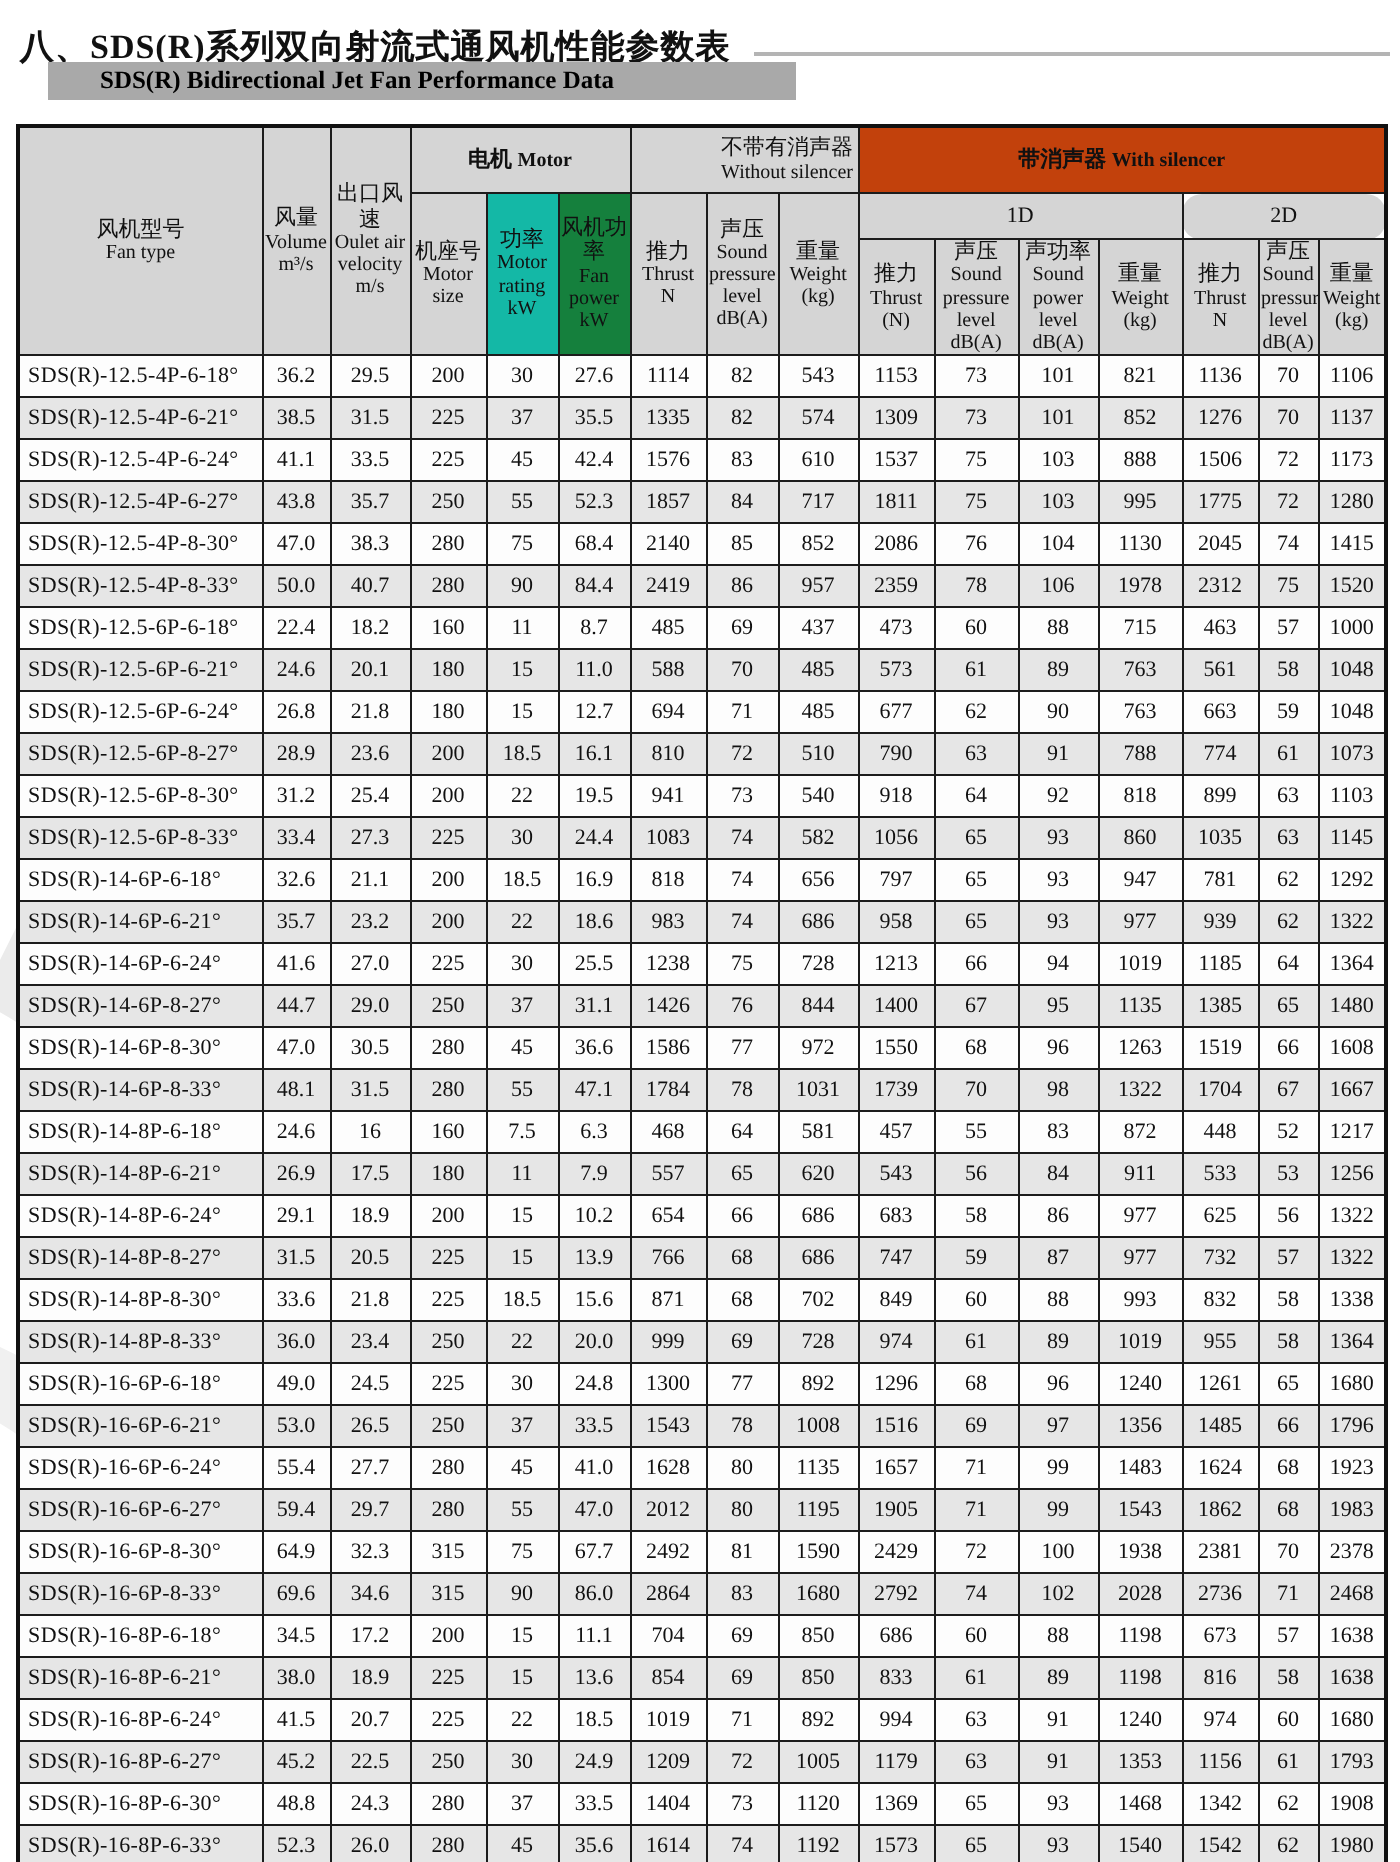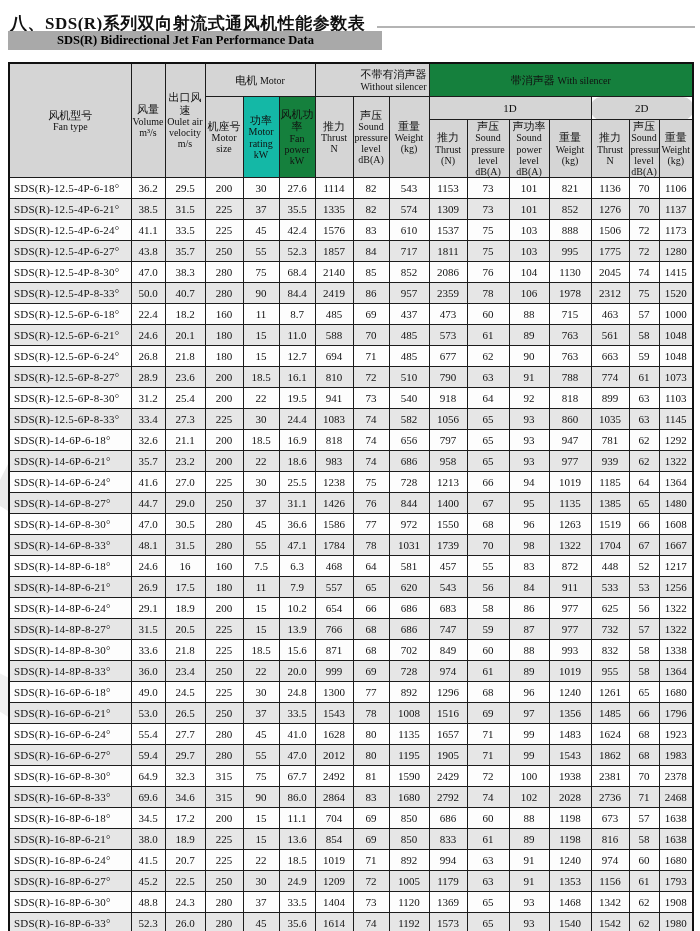--- a/index.html
+++ b/index.html
@@ -9,43 +9,43 @@
     font-family:"Liberation Serif","DejaVu Serif",serif;
     color:#111;
   }
   .watermark{position:absolute;left:-40px;top:420px;z-index:0;opacity:1;}
   .page-title{
     position:absolute;left:10px;top:12px;font-size:17px;font-weight:bold;
     letter-spacing:0.5px;z-index:2;white-space:nowrap;
   }
   .title-rule{position:absolute;top:26px;left:377px;width:318px;height:2px;background:#b4b4b4;z-index:1;}
   .subtitle-bar{
-    position:absolute;left:8px;top:31px;width:374px;height:19px;
+    position:absolute;left:24px;top:31px;width:374px;height:19px;
     display:flex;align-items:center;z-index:2;
-    padding-left:49px;box-sizing:border-box;
+    padding-left:26px;box-sizing:border-box;
   }
   .subtitle-bar span{font-size:12.5px;font-weight:bold;color:#000;white-space:nowrap;}
   table.perf{
     position:absolute;left:8px;top:62px;z-index:1;
     border-collapse:collapse;table-layout:fixed;width:684px;
     background:transparent;
   }
   table.perf th, table.perf td{
     border:1px solid #1c1c1c;
     text-align:center;vertical-align:middle;
     padding:0 1px;overflow:hidden;
   }
   table.perf{border:2px solid #111;}
   thead th{font-weight:normal;line-height:1.12;}
   thead .grp{font-size:11px;}
   thead .leaf{font-size:10px;}
   thead .zh{font-size:11px;}
   thead .en{font-size:10px;}
   .stack .zh{display:block;}
-  .inline .zh, .inline .en{display:inline;}
+  .inline .zh, .inline .en{display:inline;font-weight:bold;}
   tbody td{font-size:11px;height:20px;line-height:1;}
   tbody td.fan{text-align:left;padding-left:4px;font-size:11px;letter-spacing:0.2px;white-space:nowrap;}
   tbody tr:nth-child(even) td{background:#e6e6e6;}
   tbody tr:nth-child(odd) td{background:#fdfdfd;}
   .rowA th{height:32px;}
   .rowB th{height:22px;}
   .rowC th{height:52px;}
 </style>
 </head>
 <body>
@@ -96,21 +96,21 @@
         <span class="en">Oulet air velocity m/s</span>
       </th>
       <th colspan="3" class="grp inline" style="background: rgb(213, 213, 213);">
         <span class="zh">电机</span>
         <span class="en">Motor</span>
       </th>
       <th colspan="3" class="grp stack" style="background: rgb(213, 213, 213); padding-left: 44px;">
         <span class="zh">不带有消声器</span>
         <span class="en">Without silencer</span>
       </th>
-      <th colspan="7" class="grp inline" style="background: #15803d;">
+      <th colspan="7" class="grp inline" style="background: #c2410c;">
         <span class="zh">带消声器</span>
         <span class="en">With silencer</span>
       </th>
     </tr>
     <tr class="rowB">
       <th rowspan="2" class="leaf stack" style="background: rgb(213, 213, 213); font-family: Liberation Serif, serif;">
         <span class="zh">机座号</span>
         <span class="en">Motor size</span>
       </th>
       <th rowspan="2" class="leaf stack" style="background: #14b8a6;">

